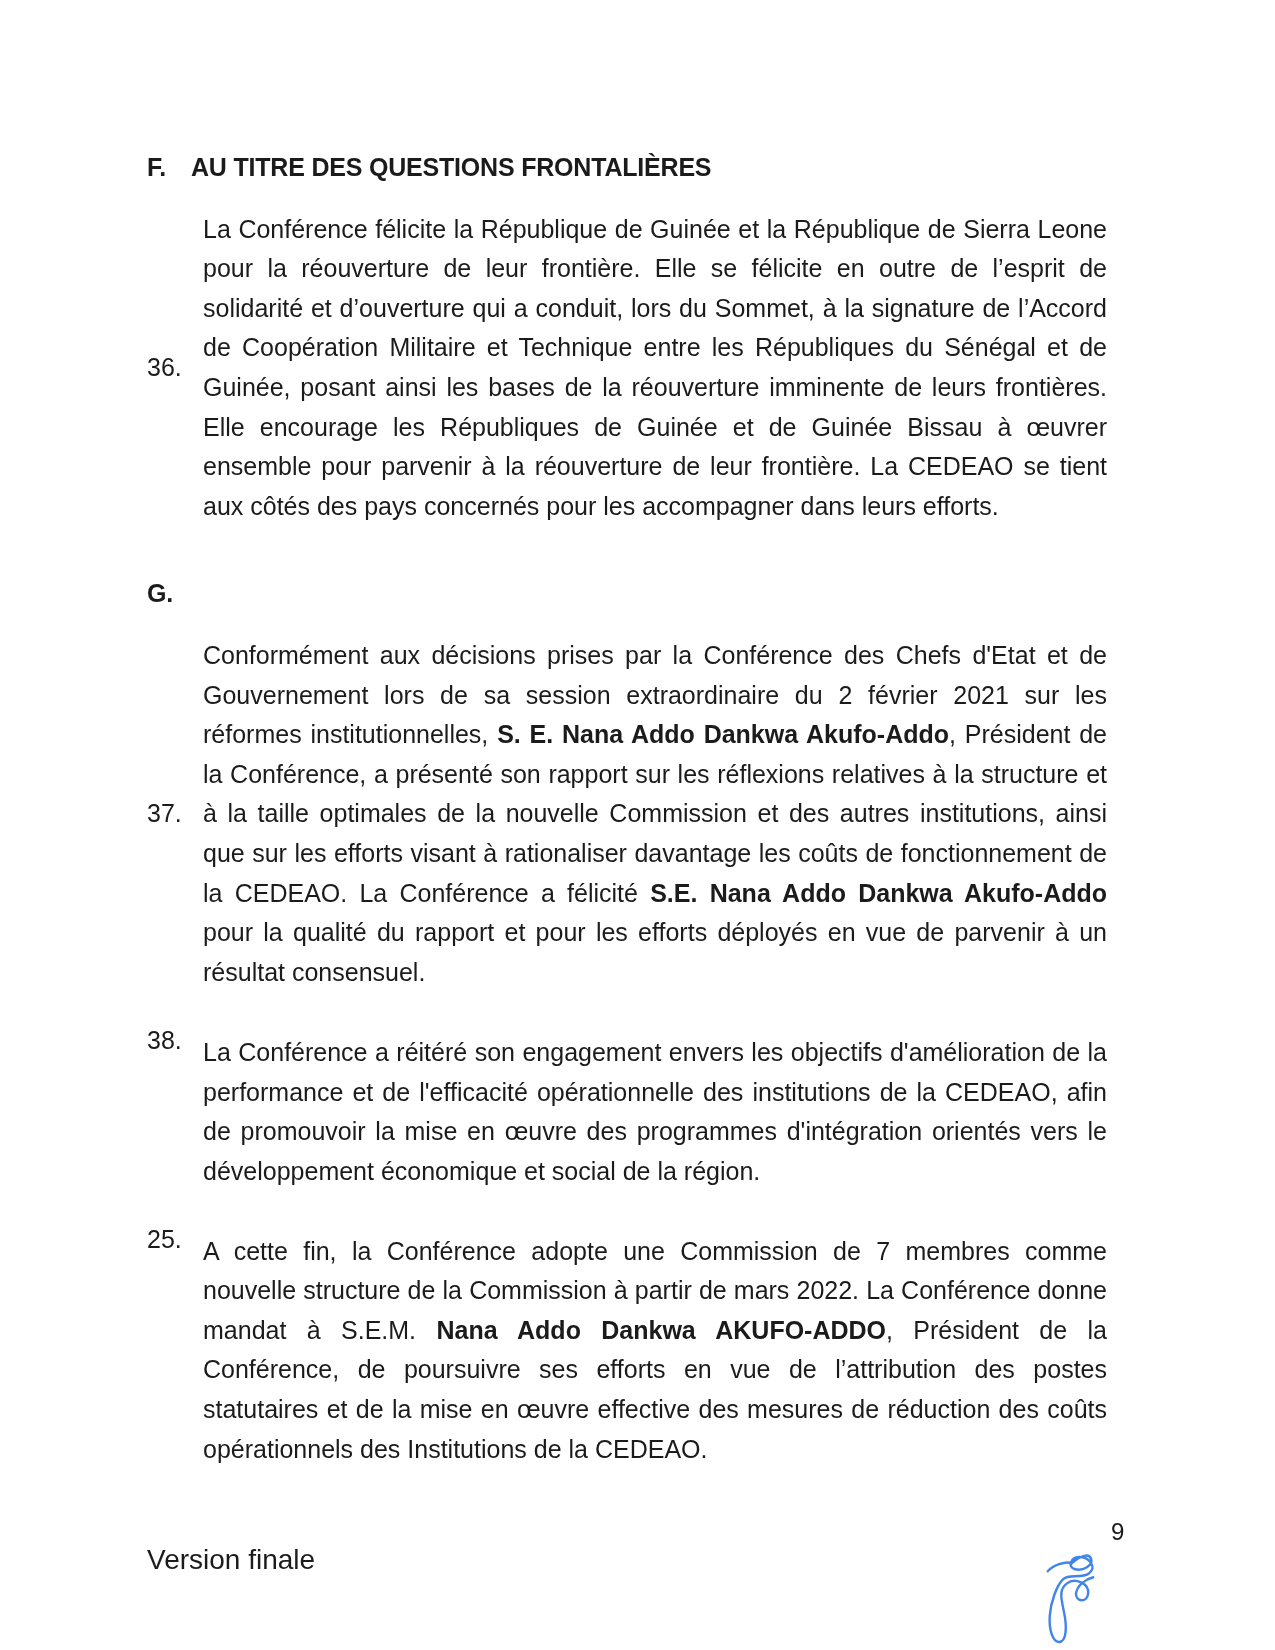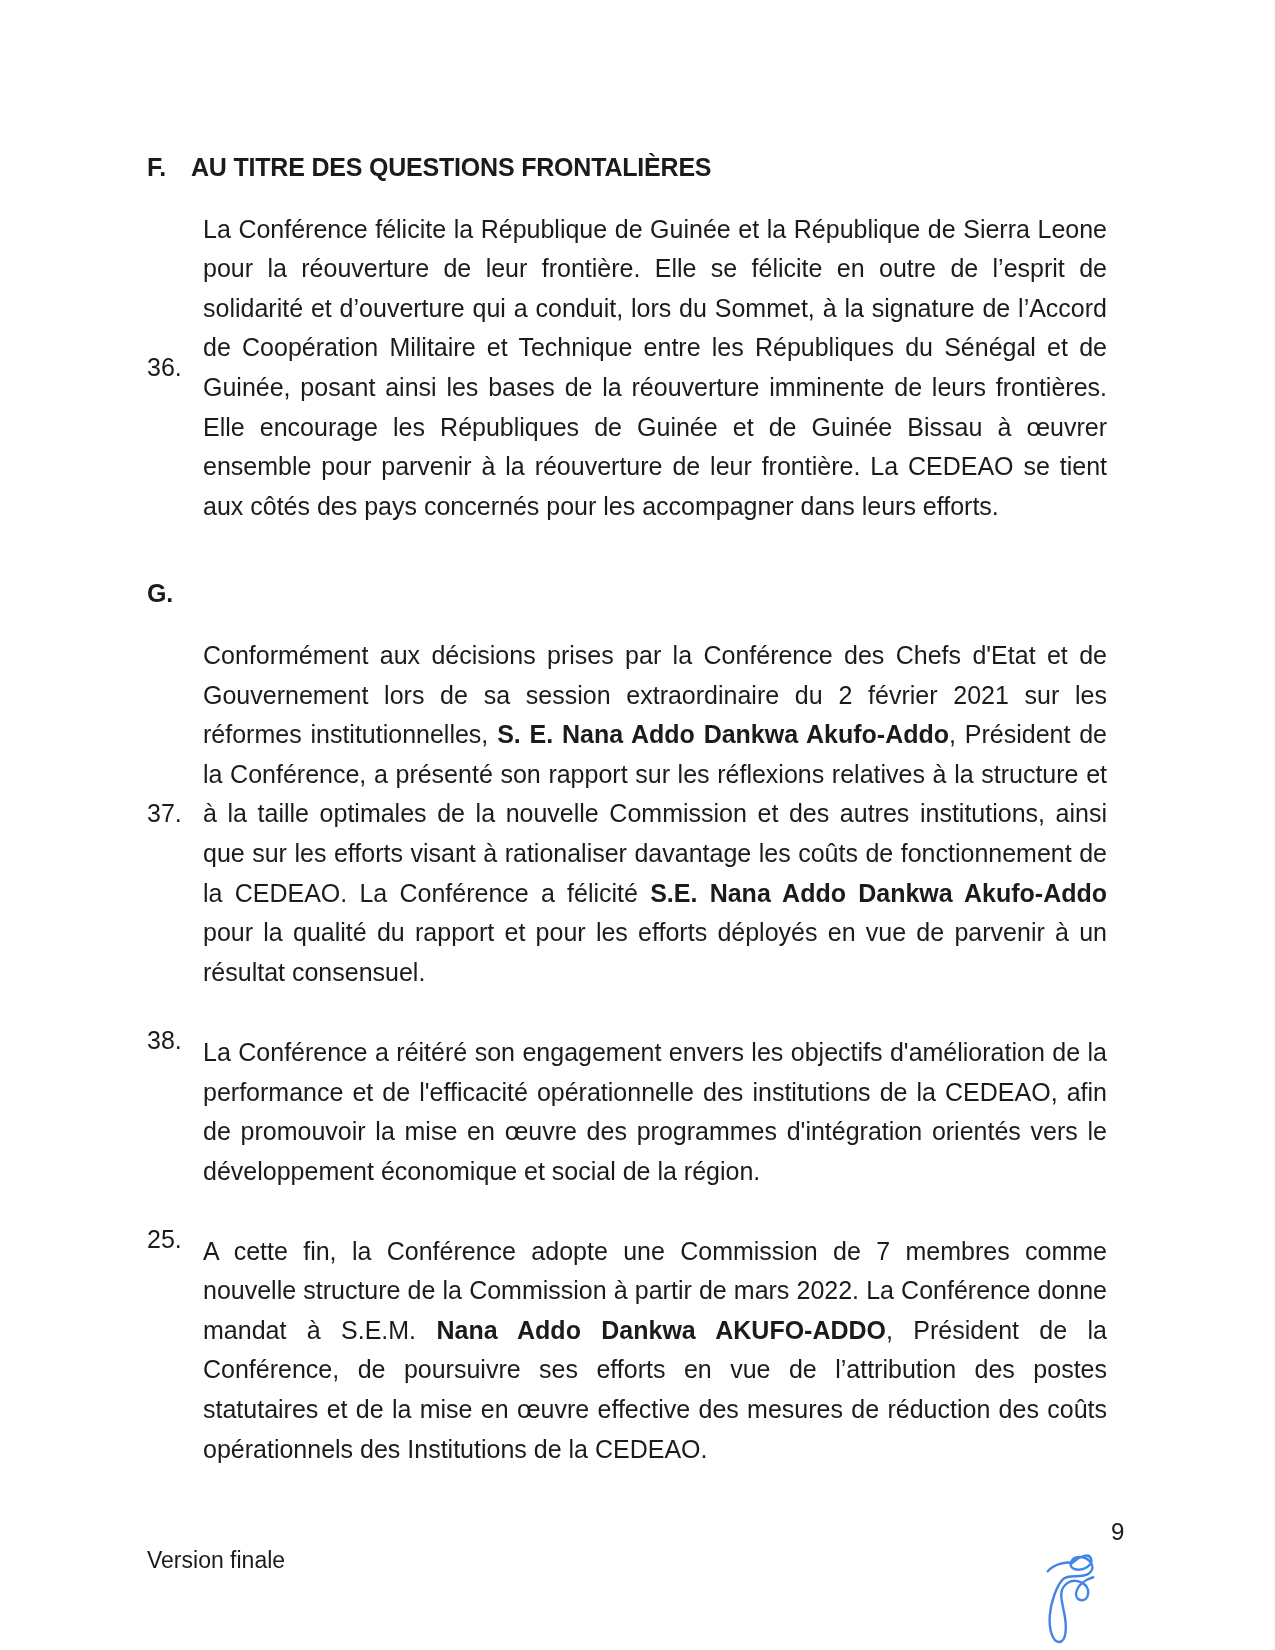--- a/index.html
+++ b/index.html
@@ -46,21 +46,21 @@
     font-weight: 700;
   }
   .para-36 { margin-bottom: 36px; align-items: center; }
   .para-37 { margin-bottom: 17px; align-items: center; }
   .para-38 { margin-bottom: 16px; }
   .para-39 { margin-bottom: 0; }
   .footer-version {
     position: absolute;
     left: 147px;
     top: 1546px;
-    font-size: 23px;
+    font-size: 28px;
     line-height: 28px;
   }
   .footer-pagenum {
     position: absolute;
     left: 1111px;
     top: 1518px;
     font-size: 24px;
     line-height: 28px;
   }
   .sig {

